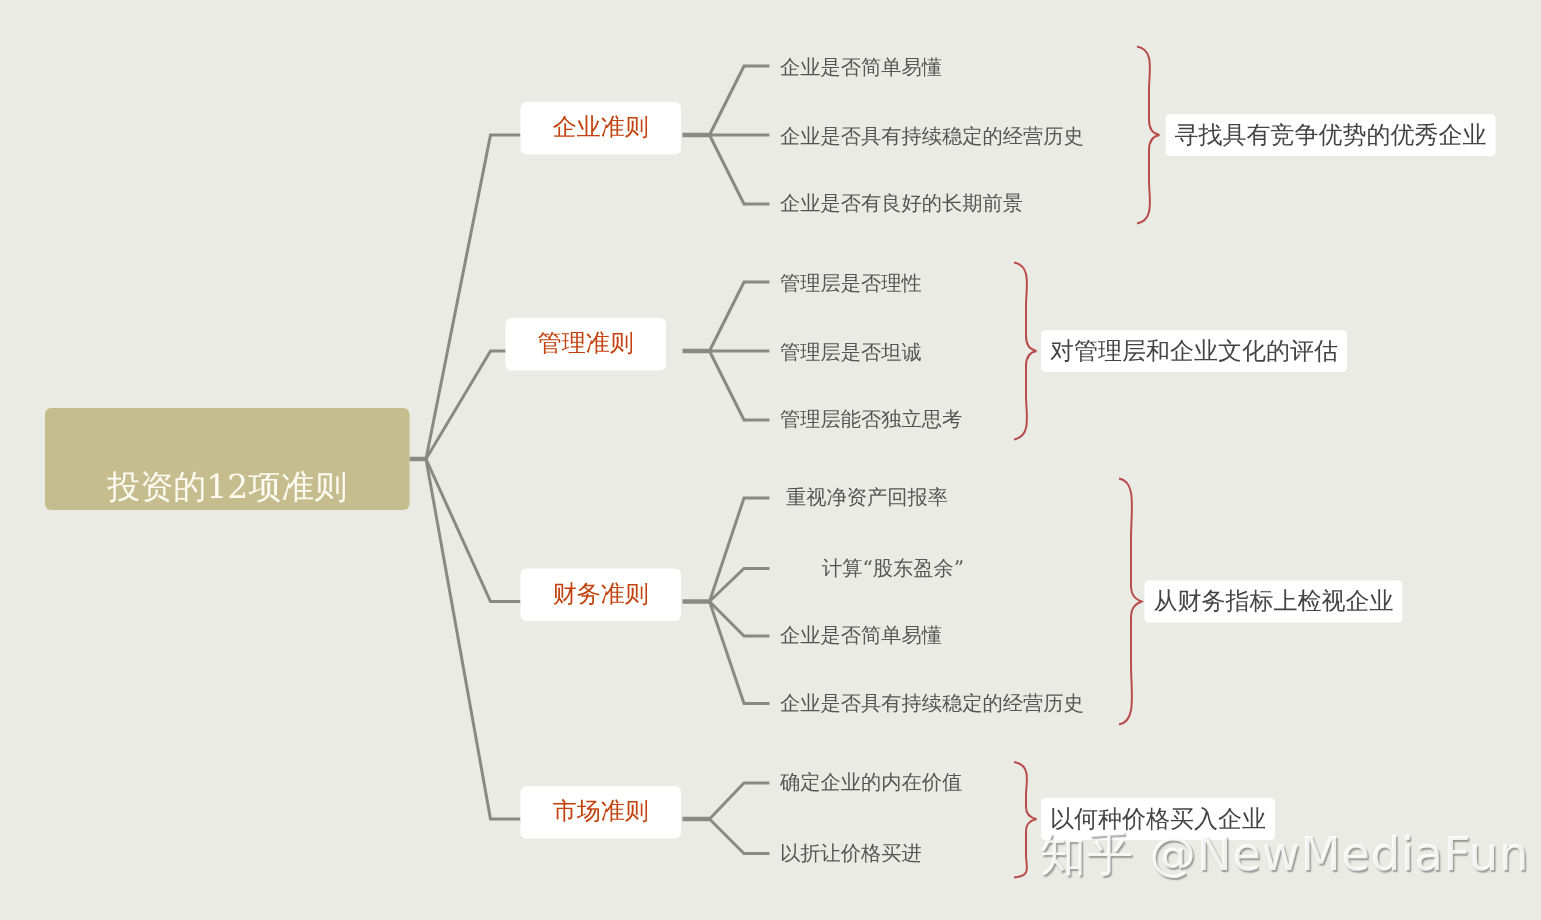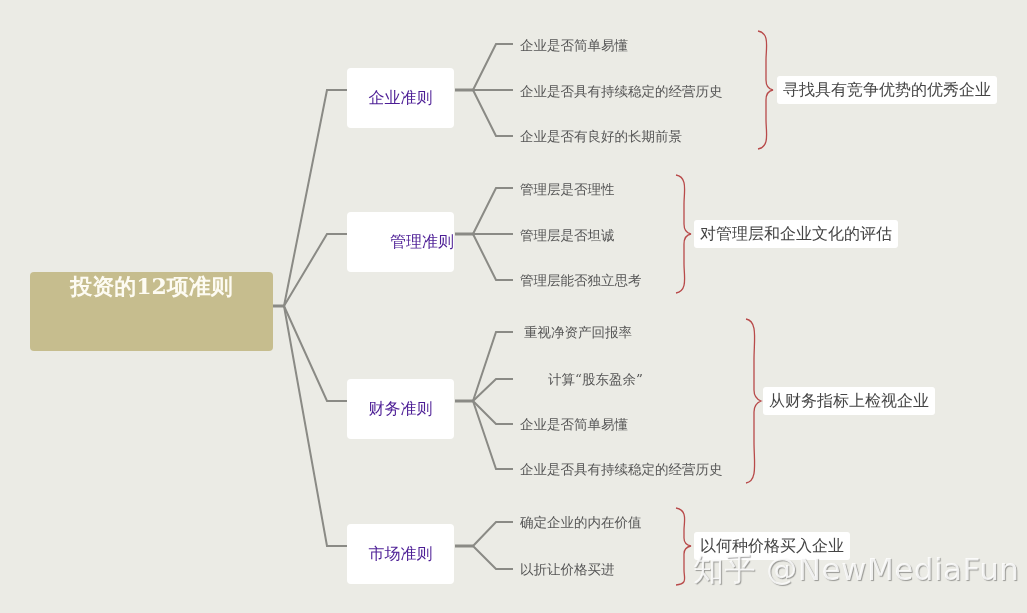--- a/index.html
+++ b/index.html
@@ -5,29 +5,29 @@
     html, body { margin: 0; padding: 0; }
     body {
       width: 1027px; height: 613px; overflow: hidden;
       background: #ebebe5;
       font-family: "DejaVu Serif", "Liberation Serif", serif;
       position: relative;
     }
     #canvas { position: absolute; left: 0; top: 0; width: 1027px; height: 613px; }
     svg.lines { position: absolute; left: 0; top: 0; }
     .root {
-      position: absolute; left: 30px; top: 272px; width: 243px; height: 79px;
+      position: absolute; left: 30px; top: 272px; width: 243px; height: 68px;
       background: #c6bd8e; border-radius: 4px;
       color: #fdfbf2; font-size: 22px;
-      display: flex; align-items: flex-start; justify-content: center; font-weight: bold;
+      display: flex; align-items: flex-end; justify-content: center;
     }
     .branch {
-      position: absolute; width: 107px; height: 60px;
+      position: absolute; width: 107px; height: 35px;
       background: #ffffff; border-radius: 4px;
-      color: #4c1d95; font-size: 16px;
+      color: #c2410c; font-size: 16px;
       display: flex; align-items: center; justify-content: center;
     }
     .leaf {
       position: absolute; font-size: 13.5px; color: #555; white-space: nowrap;
       line-height: 18px;
     }
     .summary {
       position: absolute; background: #ffffff; border-radius: 3px;
       color: #444; font-size: 16px; padding: 3px 6px; white-space: nowrap;
       line-height: 22px;
@@ -86,21 +86,21 @@
   </div>
 
   <div class="branch" style="left:347px; top:68px;">
     <span>企业准则</span>
   </div>
   <div class="leaf" style="left:520px; top:36px;">企业是否简单易懂</div>
   <div class="leaf" style="left:520px; top:82px;">企业是否具有持续稳定的经营历史</div>
   <div class="leaf" style="left:520px; top:127px;">企业是否有良好的长期前景</div>
   <div class="summary" style="left:777px; top:76px;">寻找具有竞争优势的优秀企业</div>
 
-  <div class="branch" style="left:347px; top:212px;justify-content:flex-end;">
+  <div class="branch" style="left:337px; top:212px;">
     <span>管理准则</span>
   </div>
   <div class="leaf" style="left:520px; top:180px;">管理层是否理性</div>
   <div class="leaf" style="left:520px; top:226px;">管理层是否坦诚</div>
   <div class="leaf" style="left:520px; top:271px;">管理层能否独立思考</div>
   <div class="summary" style="left:694px; top:220px;">对管理层和企业文化的评估</div>
 
   <div class="branch" style="left:347px; top:379px;">
     <span>财务准则</span>
   </div>

